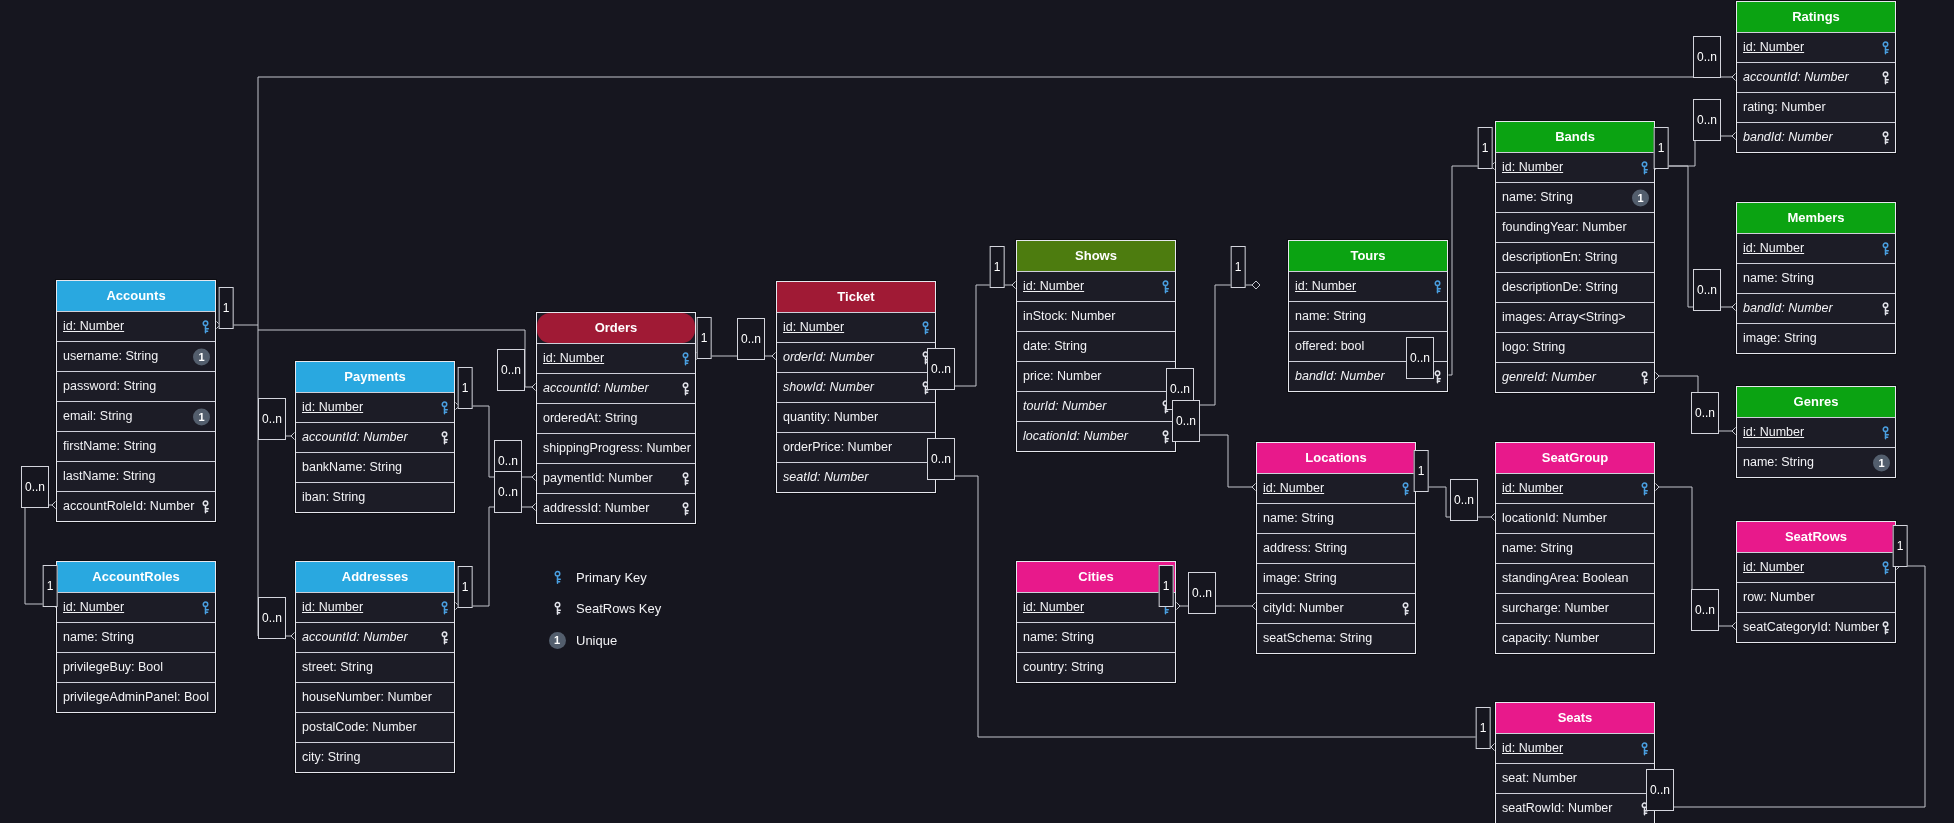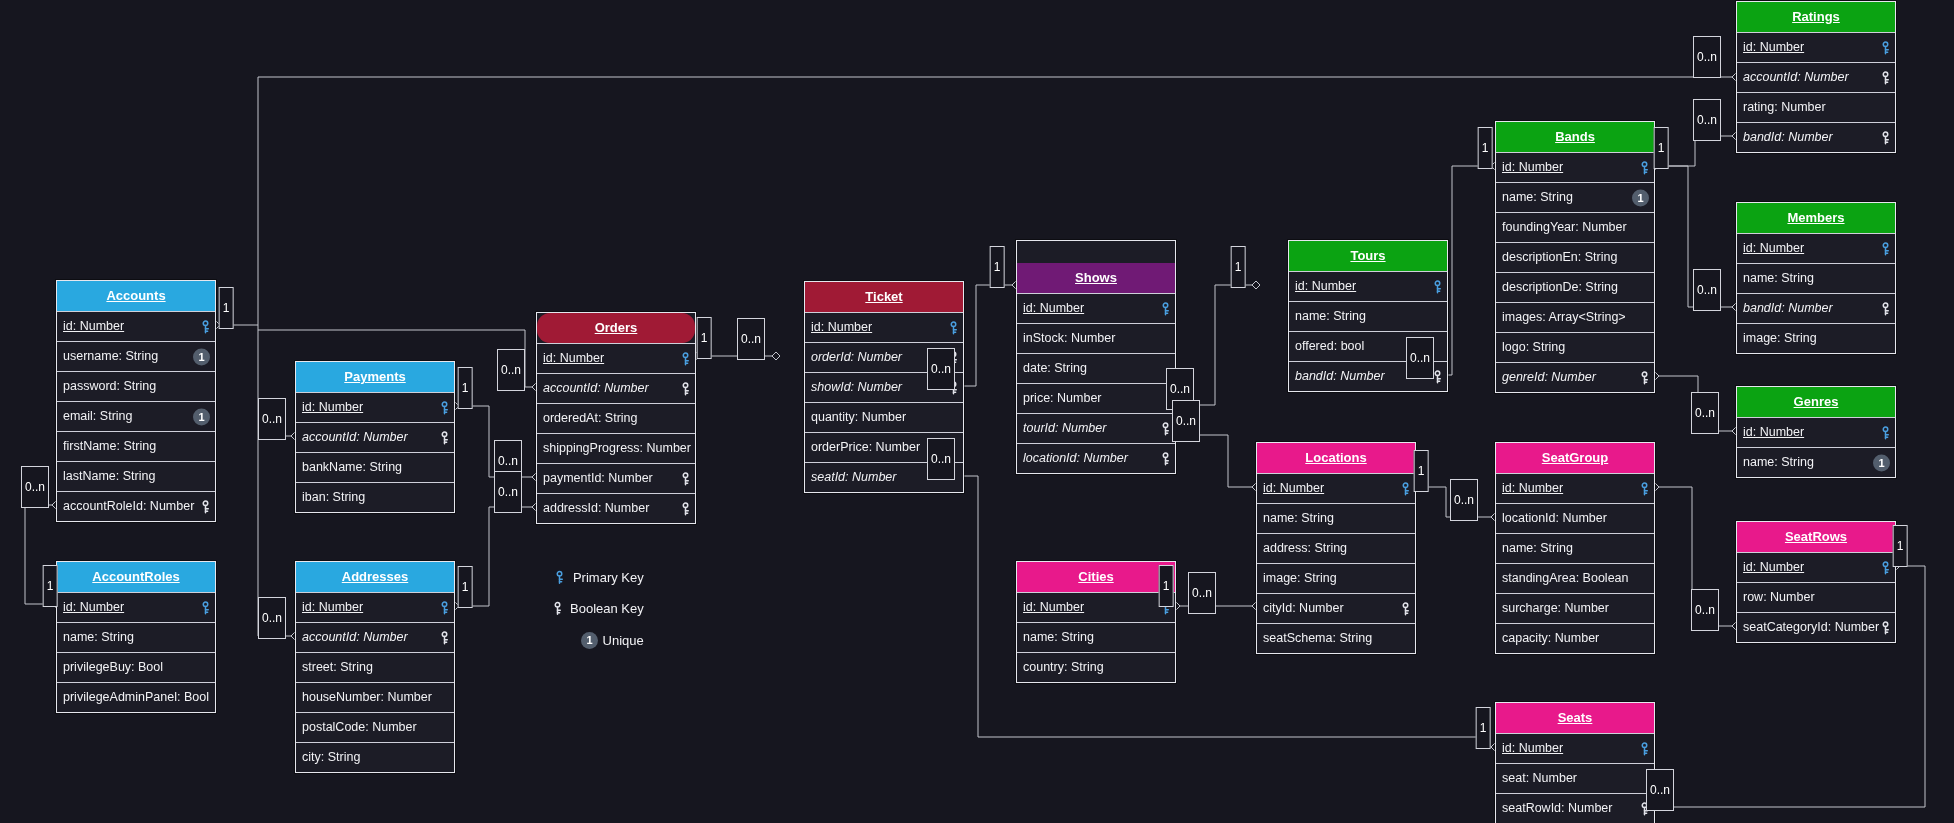--- a/index.html
+++ b/index.html
@@ -13,42 +13,42 @@
   }
   #canvas{position:absolute;left:0;top:0;width:1954px;height:823px;}
   #connections{position:absolute;left:0;top:0;z-index:1;pointer-events:none;}
   .entity{
     position:absolute;width:160px;
     border:1px solid #e6e7ee;background:#1c1c26;z-index:2;
     box-shadow:0 0 0 1px rgba(0,0,0,.4);
   }
   .entity-header{
     height:30px;line-height:29px;text-align:center;color:#ffffff;
-    font-weight:bold;font-size:13px;text-decoration:underline;
+    font-weight:bold;font-size:13px;
   }
   .entity-row{
     position:relative;height:30px;line-height:29px;padding:0 6px;
     font-size:12.5px;color:#f2f2f5;border-top:1px solid #cfd0da;
     background:#1c1c26;white-space:nowrap;
   }
   .field-text.pk{text-decoration:underline;}
   .field-text.it{font-style:italic;}
   .row-icon{position:absolute;right:2px;top:50%;transform:translateY(-50%);display:flex;}
   .unique-badge{
     position:absolute;right:5px;top:50%;transform:translateY(-50%);
     width:17px;height:17px;border-radius:50%;background:#535e6d;
     color:#fff;font-size:11px;text-align:center;line-height:17px;font-weight:bold;
   }
   .card-label{
     position:absolute;transform:translate(-50%,-50%);
     background:#16161f;border:1px solid #d4d5dd;color:#fff;
     font-size:12px;line-height:1;padding:14px 3px;z-index:3;white-space:nowrap;
   }
   .legend{position:absolute;left:548px;top:570px;display:flex;flex-direction:column;gap:16px;z-index:2;}
-  .legend-item{display:flex;align-items:center;gap:4px;font-size:13px;color:#f2f2f5;justify-content:flex-end;}
+  .legend-item{display:flex;align-items:center;gap:10px;font-size:13px;color:#f2f2f5;}
   .legend-item .licon{display:flex;width:18px;justify-content:center;}
   .legend-badge{position:static;transform:none;display:inline-block;flex:0 0 auto;}
 </style>
 </head>
 <body>
 
 <div id="canvas">
   <svg id="connections" width="1954" height="823">
       <path d="M 56 505 L 25 505 L 25 604 L 56 604 M 216 325 L 258 325 L 258 77 L 1736 77 M 258 325 L 258 436 L 295 436 M 258 436 L 258 636 L 295 636 M 258 330 L 525 330 L 525 387 L 536 387 M 536 477 L 489 477 L 489 406 L 455 406 M 536 507 L 489 507 L 489 606 L 455 606 M 696 356 L 776 356 M 936 386 L 976 386 L 976 285 L 1016 285 M 936 476 L 978 476 L 978 737 L 1483 737 L 1483 747 L 1495 747 M 1176 405 L 1215 405 L 1215 285 L 1256 285 M 1176 435 L 1228 435 L 1228 487 L 1256 487 M 1416 375 L 1452 375 L 1452 166 L 1495 166 M 1736 136 L 1695 136 L 1695 166 L 1655 166 M 1736 307 L 1688 307 L 1688 166 L 1655 166 M 1655 376 L 1698 376 L 1698 431 L 1736 431 M 1256 606 L 1176 606 M 1495 517 L 1446 517 L 1446 487 L 1416 487 M 1736 626 L 1692 626 L 1692 487 L 1655 487 M 1655 807 L 1925 807 L 1925 566 L 1896 566 " fill="none" stroke="#c2c4cc" stroke-width="1"></path>
       <path d="M 52 505 L 56 501 L 60 505 L 56 509 Z M 52 604 L 56 600 L 60 604 L 56 608 Z M 212 325 L 216 321 L 220 325 L 216 329 Z M 1732 77 L 1736 73 L 1740 77 L 1736 81 Z M 291 436 L 295 432 L 299 436 L 295 440 Z M 291 636 L 295 632 L 299 636 L 295 640 Z M 532 387 L 536 383 L 540 387 L 536 391 Z M 532 477 L 536 473 L 540 477 L 536 481 Z M 451 406 L 455 402 L 459 406 L 455 410 Z M 532 507 L 536 503 L 540 507 L 536 511 Z M 451 606 L 455 602 L 459 606 L 455 610 Z M 692 356 L 696 352 L 700 356 L 696 360 Z M 772 356 L 776 352 L 780 356 L 776 360 Z M 932 386 L 936 382 L 940 386 L 936 390 Z M 1012 285 L 1016 281 L 1020 285 L 1016 289 Z M 932 476 L 936 472 L 940 476 L 936 480 Z M 1491 747 L 1495 743 L 1499 747 L 1495 751 Z M 1172 405 L 1176 401 L 1180 405 L 1176 409 Z M 1252 285 L 1256 281 L 1260 285 L 1256 289 Z M 1172 435 L 1176 431 L 1180 435 L 1176 439 Z M 1252 487 L 1256 483 L 1260 487 L 1256 491 Z M 1412 375 L 1416 371 L 1420 375 L 1416 379 Z M 1491 166 L 1495 162 L 1499 166 L 1495 170 Z M 1732 136 L 1736 132 L 1740 136 L 1736 140 Z M 1651 166 L 1655 162 L 1659 166 L 1655 170 Z M 1732 307 L 1736 303 L 1740 307 L 1736 311 Z M 1651 166 L 1655 162 L 1659 166 L 1655 170 Z M 1651 376 L 1655 372 L 1659 376 L 1655 380 Z M 1732 431 L 1736 427 L 1740 431 L 1736 435 Z M 1252 606 L 1256 602 L 1260 606 L 1256 610 Z M 1172 606 L 1176 602 L 1180 606 L 1176 610 Z M 1491 517 L 1495 513 L 1499 517 L 1495 521 Z M 1412 487 L 1416 483 L 1420 487 L 1416 491 Z M 1732 626 L 1736 622 L 1740 626 L 1736 630 Z M 1651 487 L 1655 483 L 1659 487 L 1655 491 Z M 1651 807 L 1655 803 L 1659 807 L 1655 811 Z M 1892 566 L 1896 562 L 1900 566 L 1896 570 Z " fill="#16161f" stroke="#c2c4cc" stroke-width="1"></path>
@@ -72,21 +72,21 @@
       <span class="licon" id="legend-fk-icon">
           <svg width="15" height="15" viewBox="0 0 24 24">
             <g fill="none" stroke="#e2e3ea" stroke-width="2.4" stroke-linecap="round">
               <circle cx="12" cy="6" r="3.6"></circle>
               <line x1="12" y1="9.6" x2="12" y2="21"></line>
               <line x1="12" y1="14.6" x2="16.4" y2="14.6"></line>
               <line x1="12" y1="18.6" x2="15.4" y2="18.6"></line>
             </g>
           </svg>
         </span>
-      <span>Boolean Key</span>
+      <span>SeatRows Key</span>
     </div>
     <div class="legend-item">
       <span class="licon">
           <span class="unique-badge legend-badge" id="legend-unique-badge">1</span>
         </span>
       <span>Unique</span>
     </div>
   </div>
 <div class="entity" style="left: 56px; top: 280px;">
       <div class="entity-header" style="background: rgb(41, 168, 224);">Accounts</div>
@@ -222,21 +222,21 @@
           <svg width="15" height="15" viewBox="0 0 24 24">
             <g fill="none" stroke="#e2e3ea" stroke-width="2.4" stroke-linecap="round">
               <circle cx="12" cy="6" r="3.6"></circle>
               <line x1="12" y1="9.6" x2="12" y2="21"></line>
               <line x1="12" y1="14.6" x2="16.4" y2="14.6"></line>
               <line x1="12" y1="18.6" x2="15.4" y2="18.6"></line>
             </g>
           </svg>
         </span></div>
     </div>
-    <div class="entity" style="left: 776px; top: 281px; margin-left: 28px;">
+    <div class="entity" style="left: 776px; top: 281px;">
       <div class="entity-header" style="background: rgb(160, 26, 53);">Ticket</div>
       <div class="entity-row"><span class="field-text pk">id: Number</span><span class="row-icon">
           <svg width="15" height="15" viewBox="0 0 24 24">
             <g fill="none" stroke="#4a9fe0" stroke-width="2.4" stroke-linecap="round">
               <circle cx="12" cy="6" r="3.6"></circle>
               <line x1="12" y1="9.6" x2="12" y2="21"></line>
               <line x1="12" y1="14.6" x2="16.4" y2="14.6"></line>
               <line x1="12" y1="18.6" x2="15.4" y2="18.6"></line>
             </g>
           </svg>
@@ -259,21 +259,21 @@
               <line x1="12" y1="14.6" x2="16.4" y2="14.6"></line>
               <line x1="12" y1="18.6" x2="15.4" y2="18.6"></line>
             </g>
           </svg>
         </span></div>
       <div class="entity-row"><span class="field-text">quantity: Number</span></div>
       <div class="entity-row"><span class="field-text">orderPrice: Number</span></div>
       <div class="entity-row"><span class="field-text it">seatId: Number</span></div>
     </div>
     <div class="entity" style="left: 1016px; top: 240px;">
-      <div class="entity-header" style="background: #701a75; margin-top: 22px;">Shows</div>
+      <div class="entity-header" style="background: #4d7c0f;">Shows</div>
       <div class="entity-row"><span class="field-text pk">id: Number</span><span class="row-icon">
           <svg width="15" height="15" viewBox="0 0 24 24">
             <g fill="none" stroke="#4a9fe0" stroke-width="2.4" stroke-linecap="round">
               <circle cx="12" cy="6" r="3.6"></circle>
               <line x1="12" y1="9.6" x2="12" y2="21"></line>
               <line x1="12" y1="14.6" x2="16.4" y2="14.6"></line>
               <line x1="12" y1="18.6" x2="15.4" y2="18.6"></line>
             </g>
           </svg>
         </span></div>

